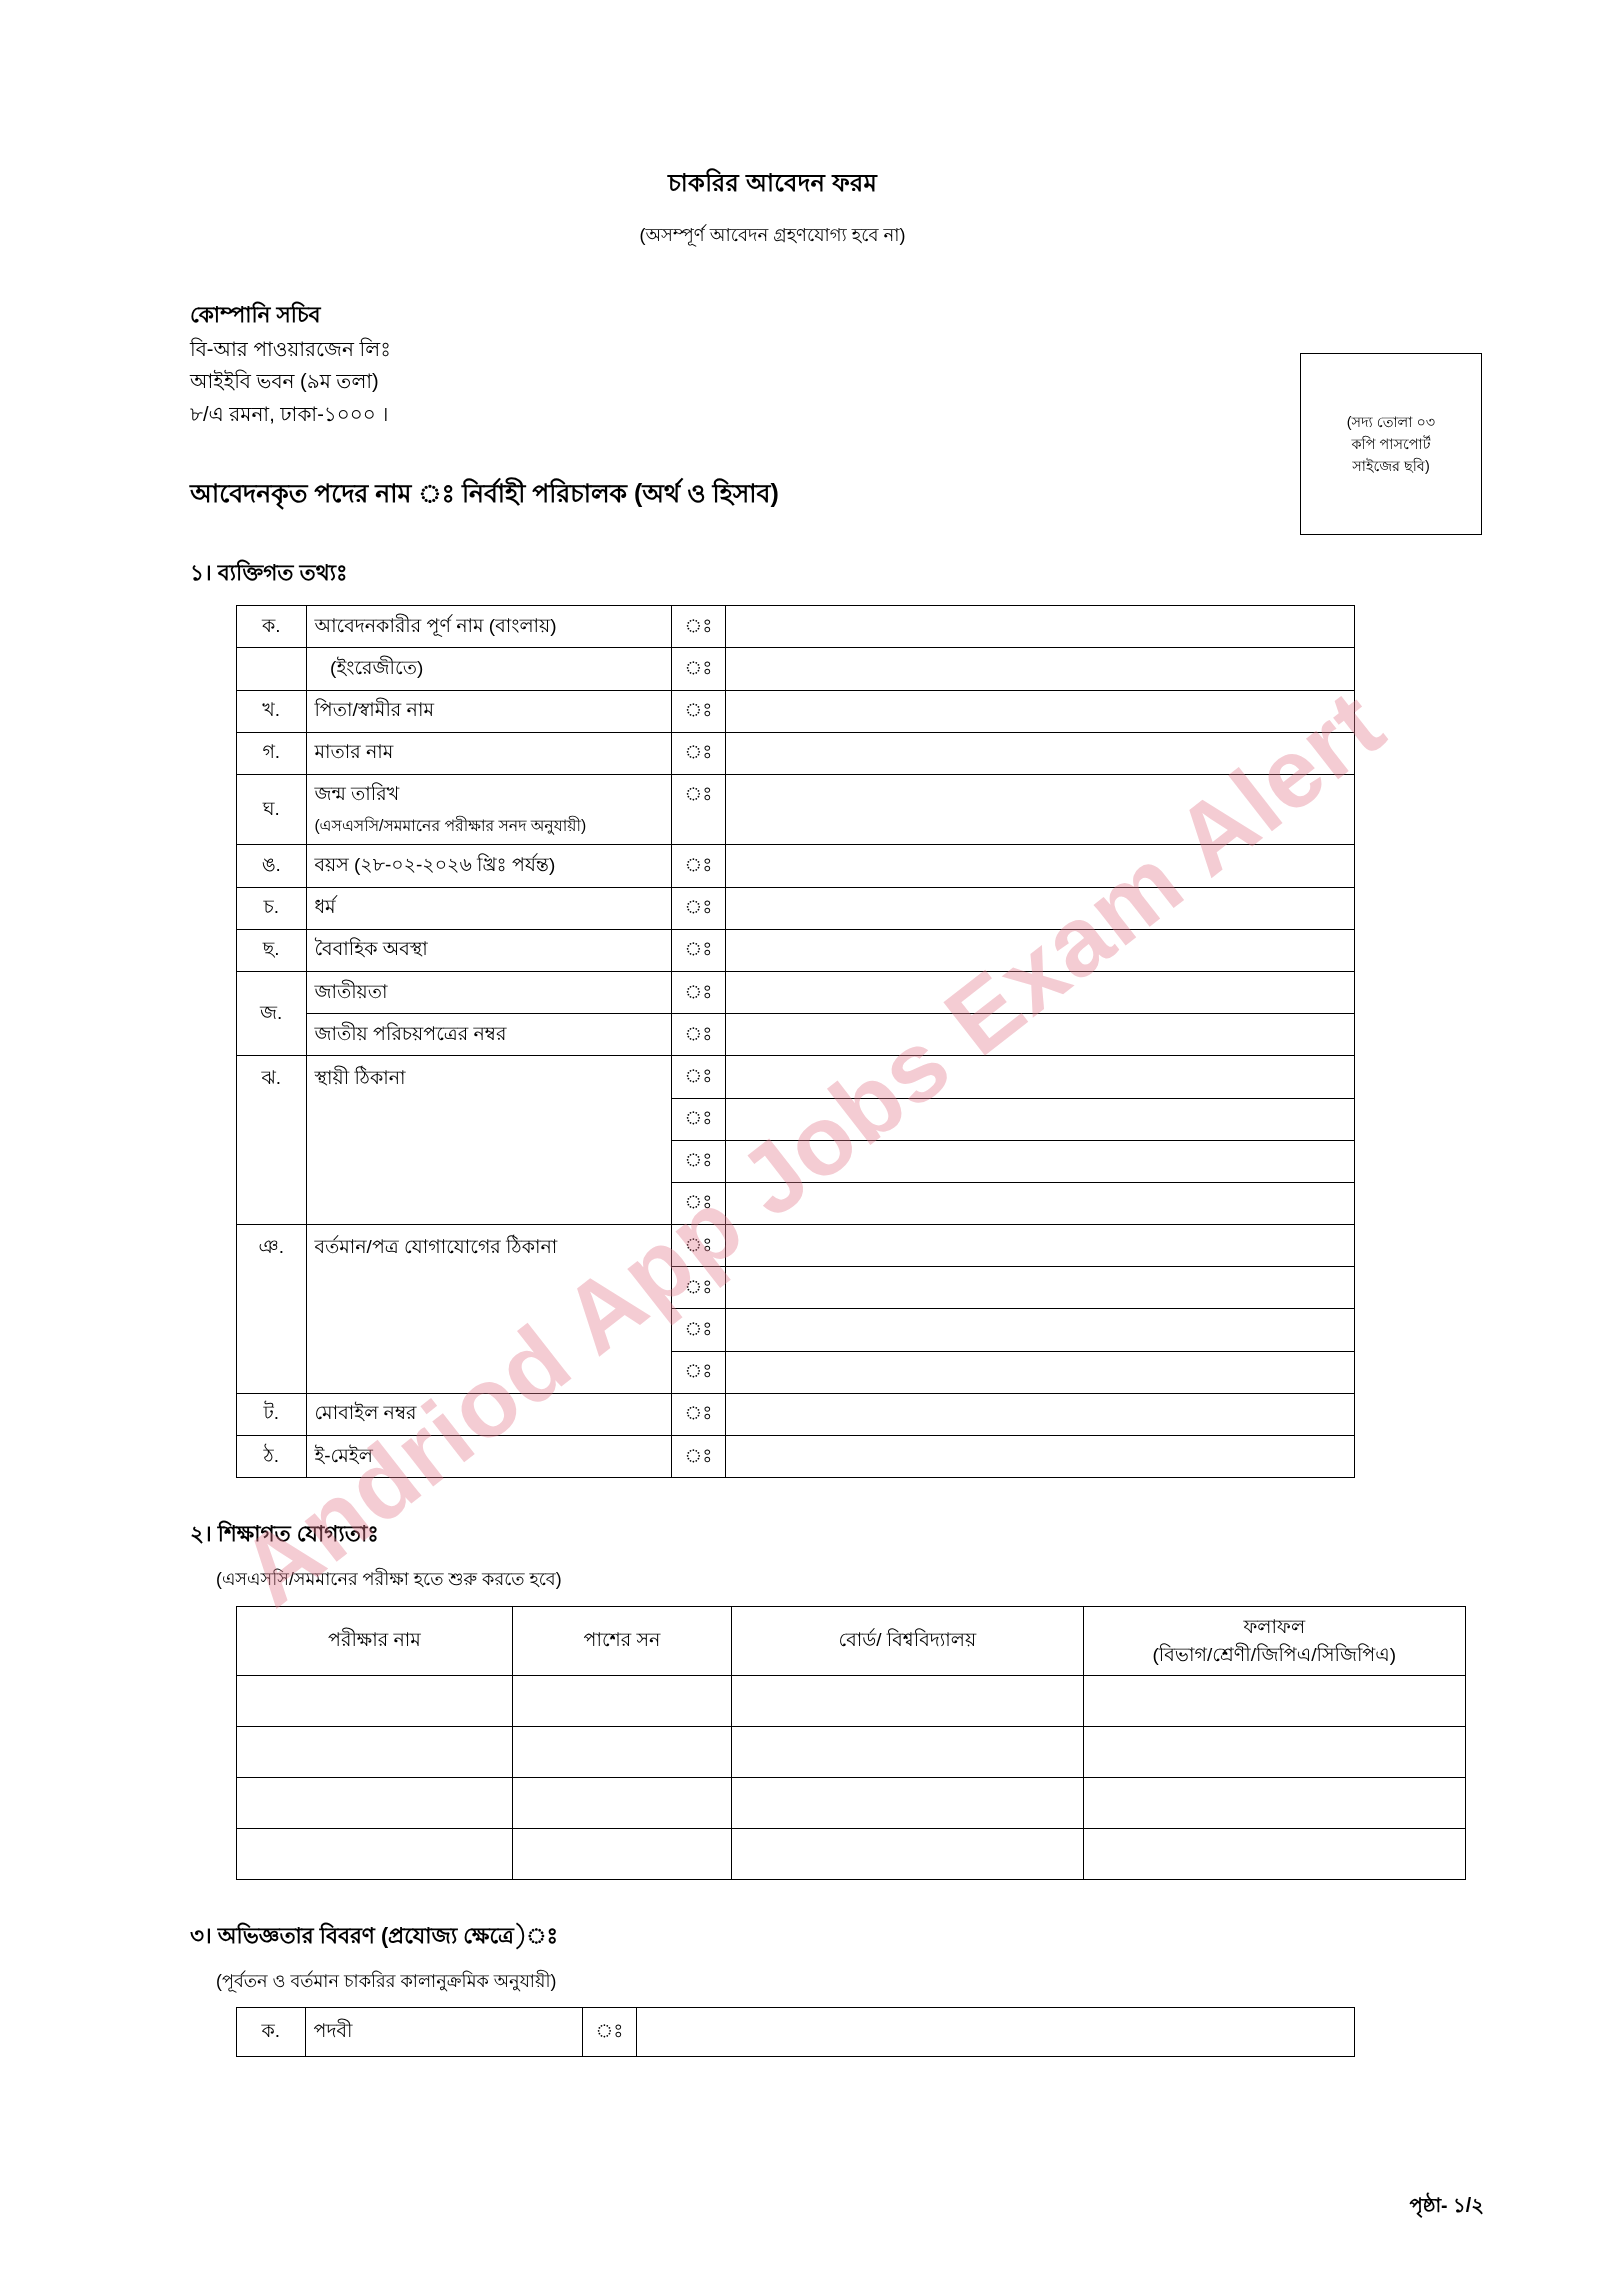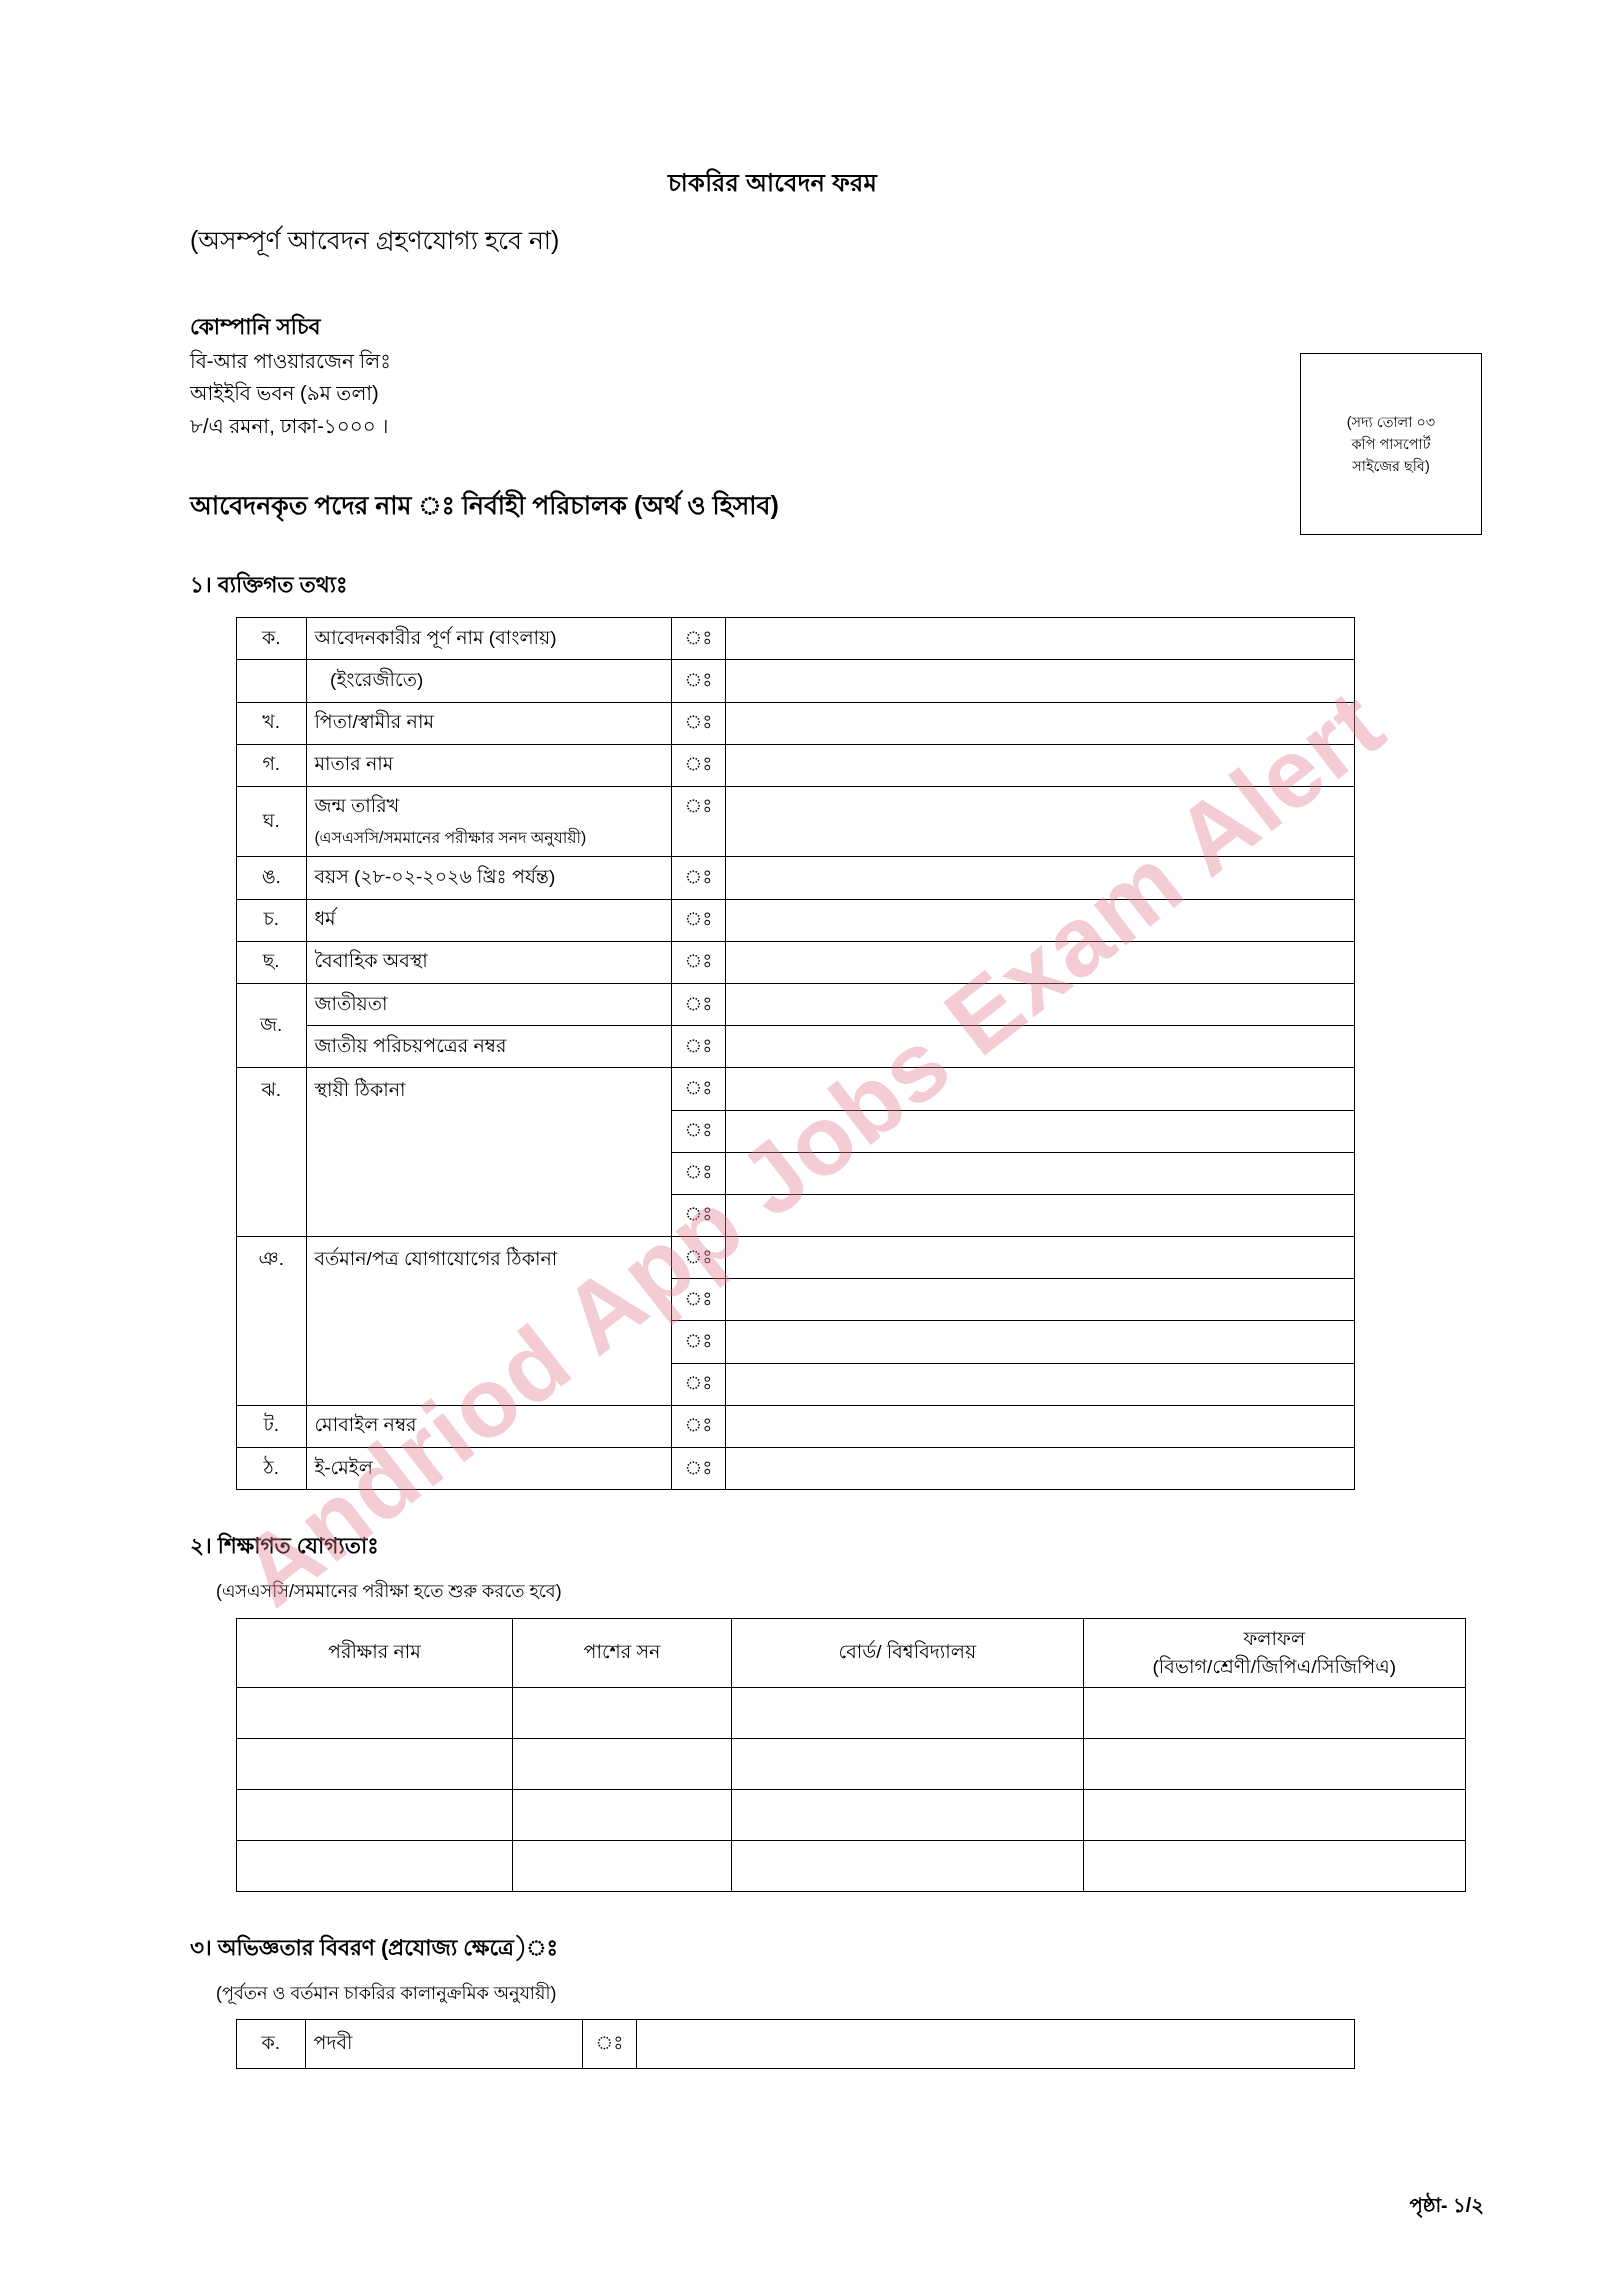--- a/index.html
+++ b/index.html
@@ -48,22 +48,22 @@
 
   
   .doc-title {
     text-align: center;
     font-size: 24px;
     font-weight: bold;
     margin: 0 0 17px 0;
     letter-spacing: 0.3px;
   }
   .doc-subtitle {
-    text-align: left;
-    font-size: 25px;
+    text-align: center;
+    font-size: 18px;
     margin: 0 0 46px 0;
   }
 
   .addr-block { font-size: 20px; line-height: 1.62; }
   .addr-block .bold { font-weight: bold; font-size: 21.6px; }
 
   .post-line {
     font-size: 25px;
     font-weight: bold;
     margin-top: 44px;

